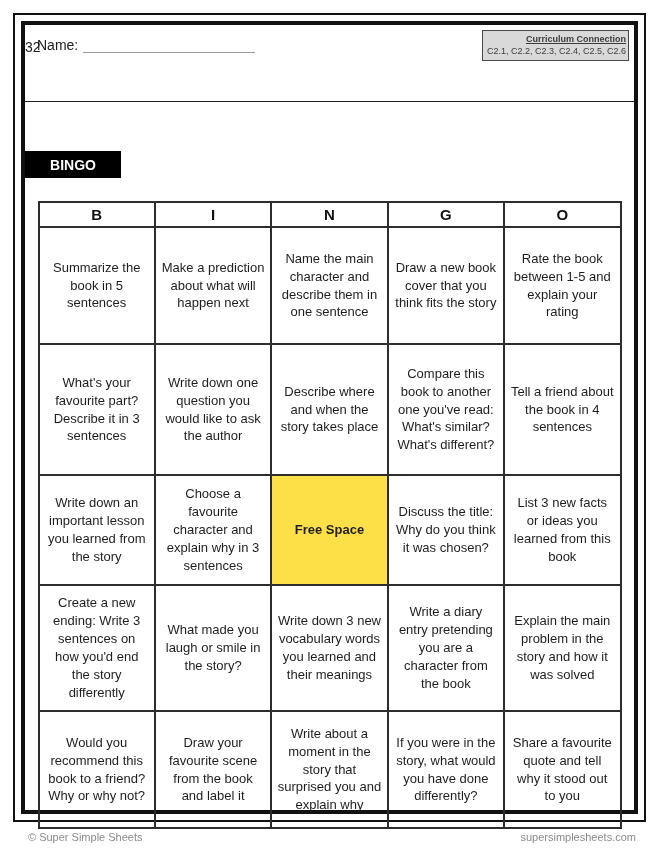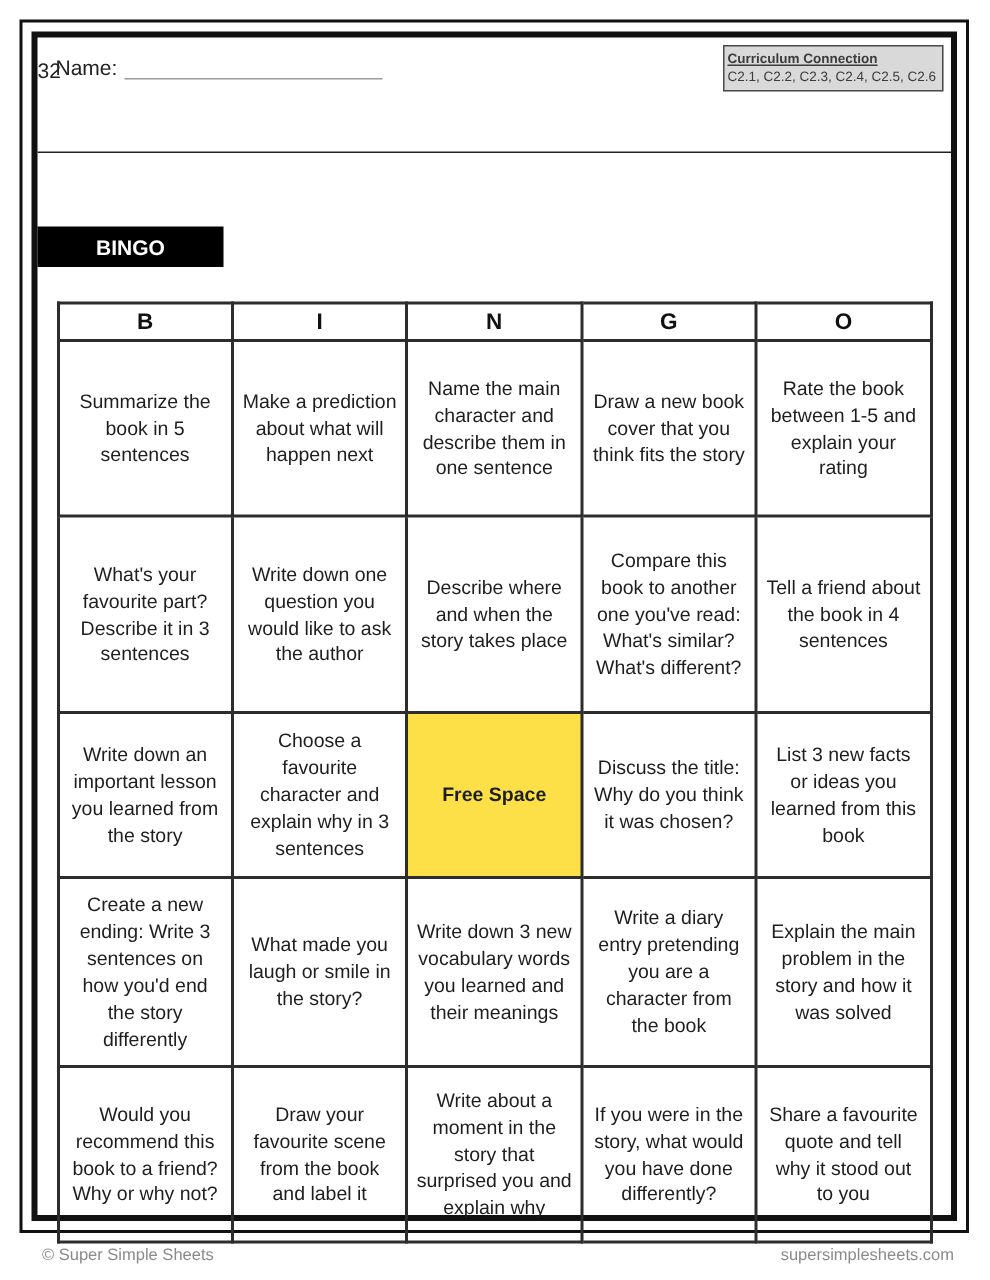--- a/index.html
+++ b/index.html
@@ -15,35 +15,35 @@
 
   
   .top-row { position: relative; height: 46px; padding: 12px 10px 0 12px;
     display: flex; align-items: flex-start; }
   .name-wrap { display: flex; align-items: flex-end; font-size: 14px; color: #222; }
   .name-line { display: inline-block; width: 172px; height: 15px;
     border-bottom: 1.5px solid #9a9a9a; margin-left: 5px; }
   .page-num { position: absolute; left: 0; right: 0; top: 14px; text-align: left;
     font-size: 14px; color: #222; }
   .curriculum-box { position: absolute; right: 5px; top: 5px; width: 147px;
-    background: #d9d9d9; border: 1px solid #4a4a4a; text-align: left;
+    background: #d9d9d9; border: 1px solid #4a4a4a; text-align: right;
     padding: 3px 2px 4px 2px; color: #3c3c3c; }
   .curriculum-title { font-size: 9px; font-weight: bold; text-decoration: underline; }
   .curriculum-codes { font-size: 9px; margin-top: 2px; }
 
   
   .title-band { position: relative; height: 52px; margin-top: 4px; }
   .title-rule { position: absolute; left: 0; right: 0; top: 50%; border-top: 1.5px solid #222; }
   .title-box { position: absolute; left: 50%; top: 50%; transform: translate(-50%,-50%);
     background: #fff; border: 1.5px solid #3a3a3a; padding: 5px 30px;
     font-size: 24px; font-weight: bold; letter-spacing: .2px; white-space: nowrap; color: #0c0c0c; }
 
   
   .instr-bar { display: flex; margin: 24px 16px 0 0; height: 27px; }
-  .instr-label { width: 124px; background: #000; color: #fff; font-weight: bold;
+  .instr-label { width: 96px; background: #000; color: #fff; font-weight: bold;
     font-size: 14px; display: flex; align-items: center; justify-content: center; }
   .instr-text { flex: 1; background: #f4f4f4; border: 1px solid #8a8a8a; border-left: none;
     font-size: 14px; color: #1c1c1c; display: flex; align-items: center; justify-content: center; }
 
   
   table.grid { border-collapse: collapse; margin: 23px auto 0 auto; width: 584px;
     table-layout: fixed; }
   table.grid th, table.grid td { border: 2px solid #2d2d2d; text-align: center;
     vertical-align: middle; padding: 2px 5px; }
   table.grid th { height: 25px; font-size: 15px; font-weight: bold; color: #111; }

